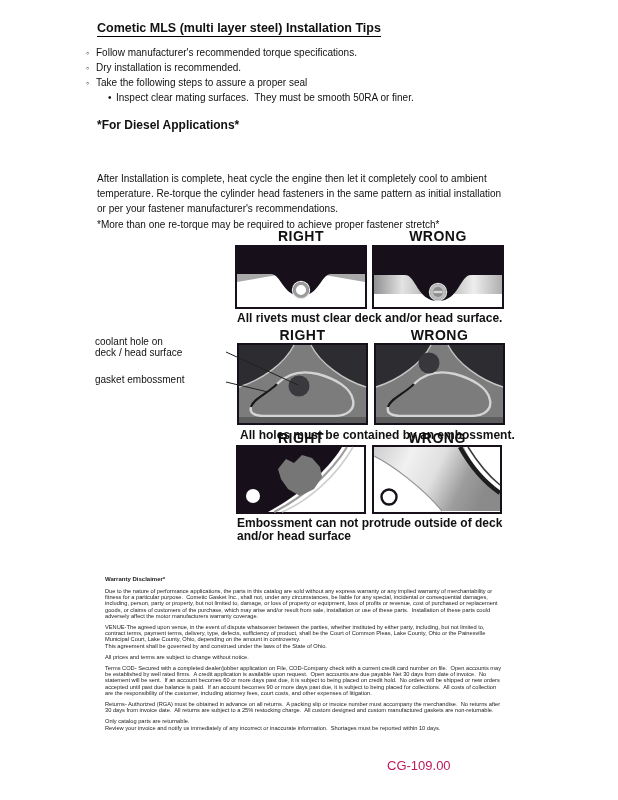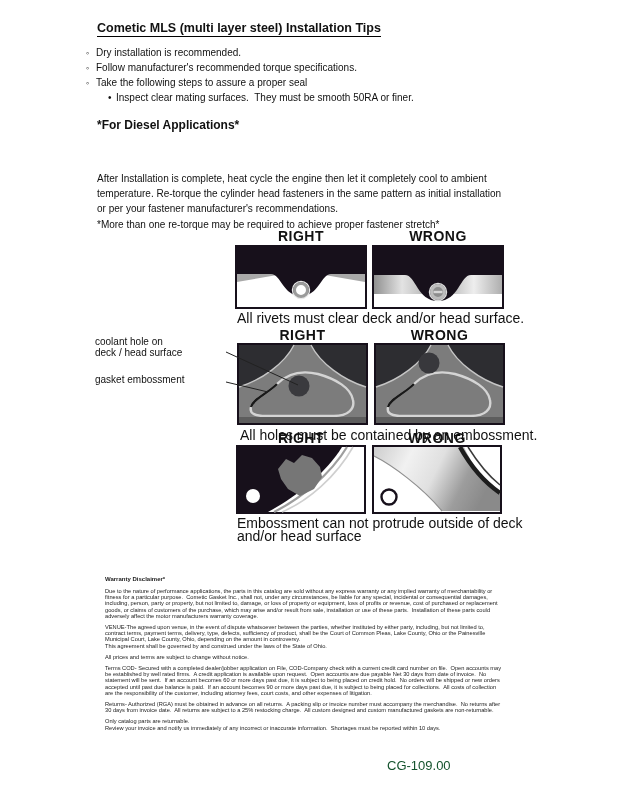--- a/index.html
+++ b/index.html
@@ -23,43 +23,43 @@
   .dlabel{position:absolute;font-size:14px;font-weight:bold;letter-spacing:.5px;text-align:center;}
   .lbl-r1a{left:235px;top:228px;width:132px;} .lbl-r1b{left:372px;top:228px;width:132px;}
   .lbl-r2a{left:237px;top:327px;width:131px;} .lbl-r2b{left:374px;top:327px;width:131px;}
   .lbl-r3a{left:236px;top:430px;width:130px;} .lbl-r3b{left:372px;top:430px;width:130px;}
 
   .dbox{position:absolute;}
   .box-r1a{left:235px;top:245px;} .box-r1b{left:372px;top:245px;}
   .box-r2a{left:237px;top:343px;} .box-r2b{left:374px;top:343px;}
   .box-r3a{left:236px;top:445px;} .box-r3b{left:372px;top:445px;}
 
-  .dcaption{position:absolute;font-size:14px;font-weight:normal;line-height:13px;}
+  .dcaption{position:absolute;font-size:12px;font-weight:bold;line-height:13px;}
   .cap-r1{left:237px;top:312px;} .cap-r2{left:240px;top:429px;} .cap-r3{left:237px;top:517px;}
 
   .annot{position:absolute;font-size:10px;line-height:10.5px;width:128px;}
   .an-coolant{left:95px;top:337px;} .an-emboss{left:95px;top:375px;}
   .leader{position:absolute;left:0;top:0;pointer-events:none;}
 
   .legal{position:absolute;left:105px;top:576px;width:452px;color:#1c1c1c;}
   .legal-h{font-size:6px;font-weight:bold;margin-bottom:6px;}
   .legal-p{font-size:5.7px;line-height:6.2px;margin-bottom:5px;}
 
-  .footer{position:absolute;left:387px;top:758px;font-size:13px;color:#14532d;}
+  .footer{position:absolute;left:387px;top:758px;font-size:13px;color:#be185d;}
 </style>
 </head>
 <body>
 
 <div class="page">
 
   <div class="title">Cometic MLS (multi layer steel) Installation Tips</div>
 
   <div class="bullets">
+    <div class="b-row"><span class="mk">◦</span><span>Follow manufacturer's recommended torque specifications.</span></div>
     <div class="b-row"><span class="mk">◦</span><span>Dry installation is recommended.</span></div>
-    <div class="b-row"><span class="mk">◦</span><span>Follow manufacturer's recommended torque specifications.</span></div>
     <div class="b-row"><span class="mk">◦</span><span>Take the following steps to assure a proper seal</span></div>
     <div class="b-row sub"><span class="mk">•</span><span>Inspect clear mating surfaces.  They must be smooth 50RA or finer.</span></div>
   </div>
 
   <div class="diesel-heading">*For Diesel Applications*</div>
   <div class="para p-heat prewrap">After Installation is complete, heat cycle the engine then let it completely cool to ambient
 temperature. Re-torque the cylinder head fasteners in the same pattern as initial installation
 or per your fastener manufacturer's recommendations.</div>
   <div class="para p-note">*More than one re-torque may be required to achieve proper fastener stretch*</div>
 

